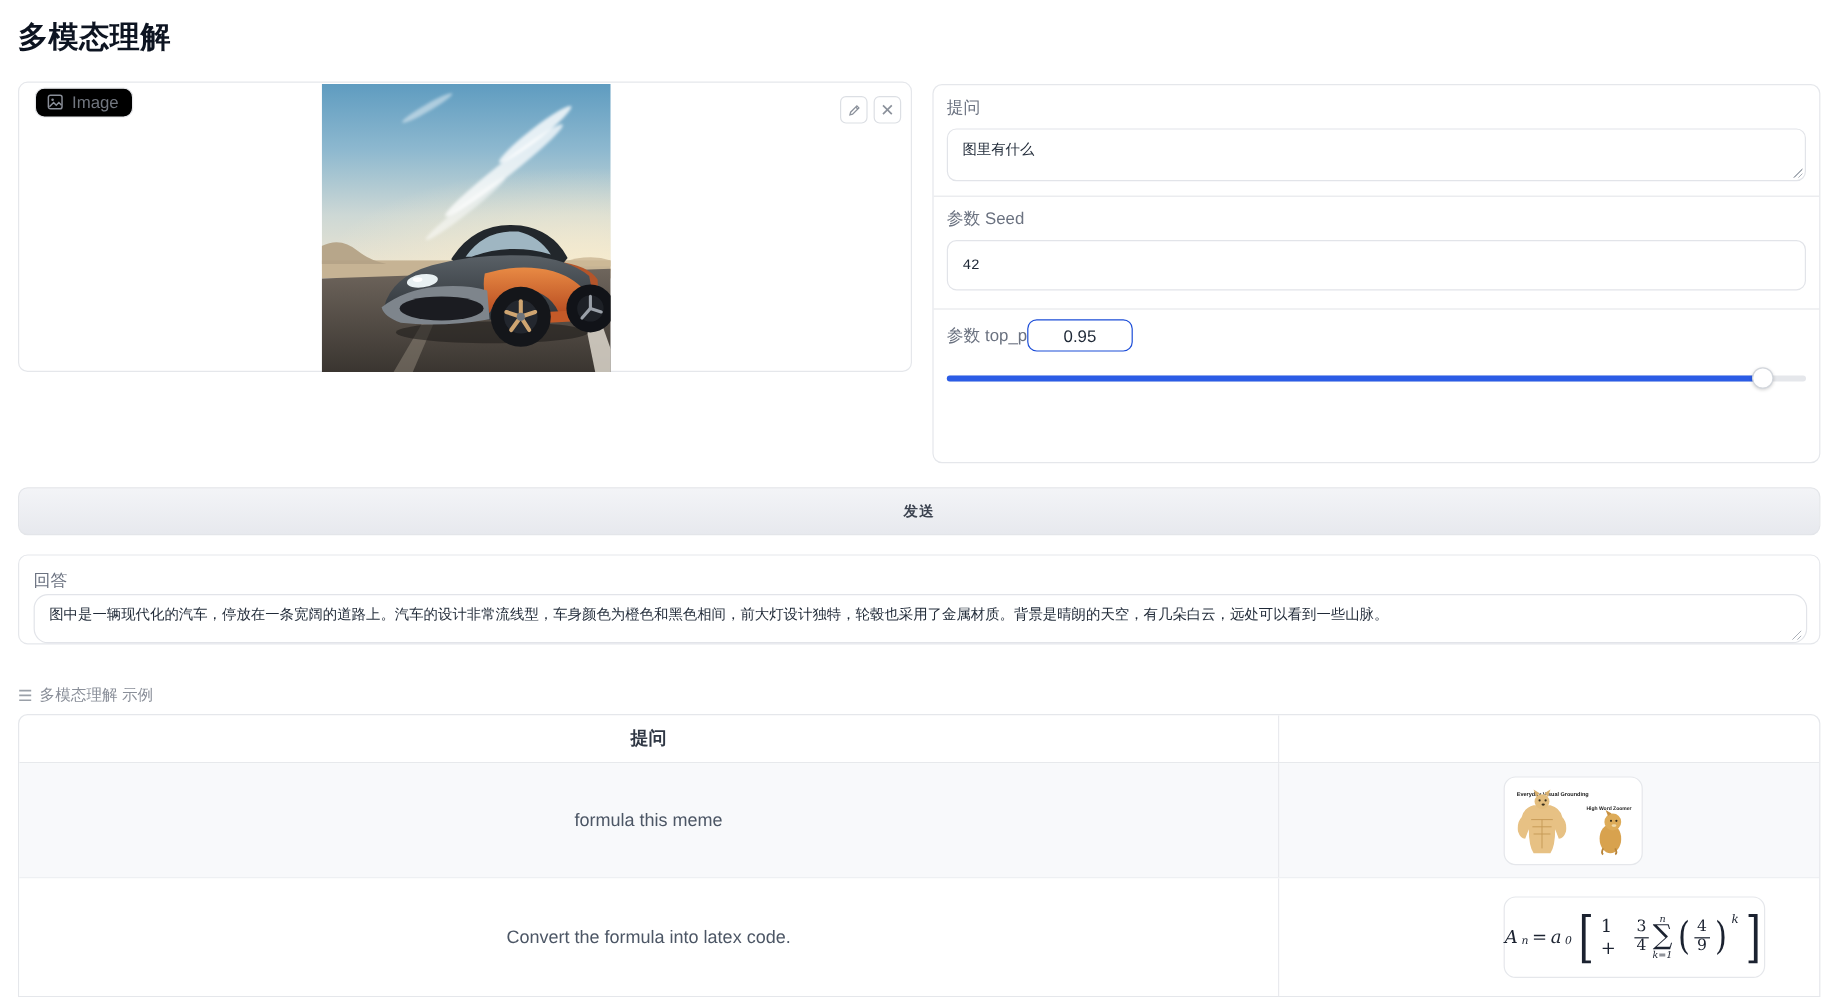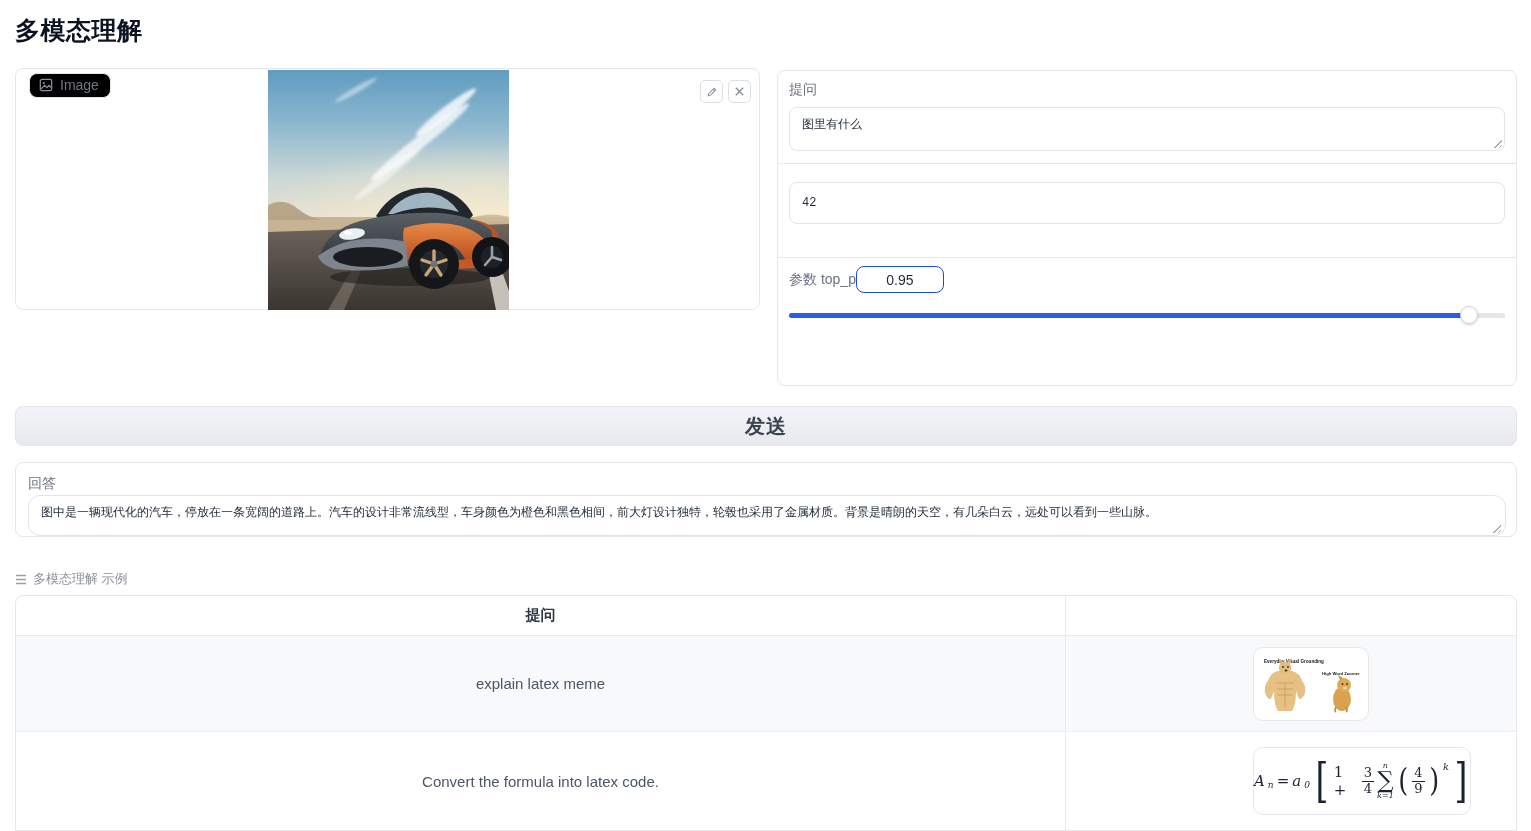--- a/index.html
+++ b/index.html
@@ -45,21 +45,21 @@
     text-align:center; font-size:14px; color:#1f2937; font-family:inherit; outline:none; }
   .slider { position:relative; margin-top:13px; height:18px; cursor:pointer; }
   .slider .track { position:absolute; left:0; right:0; top:7px; height:5px; border-radius:3px; background:#e5e7eb; }
   .slider .fill  { position:absolute; left:0; top:7px; height:5px; border-radius:3px; background:var(--accent,#2b5ce6); }
   .slider .thumb { position:absolute; top:0; width:18px; height:18px; border-radius:50%; background:#fff;
     border:1px solid #d2d6dc; box-shadow:0 1px 3px rgba(0,0,0,.18); }
 
   
   .send-btn { position:absolute; left:15px; top:406px; width:1502px; height:40px;
     border:1px solid #e3e5e9; border-radius:8px; background:linear-gradient(#f3f4f7,#e7e9ee);
-    font-size:20px; font-weight:700; color:#3c4350; font-family:inherit; cursor:pointer; letter-spacing:1px; }
+    font-size:12px; font-weight:700; color:#3c4350; font-family:inherit; cursor:pointer; letter-spacing:1px; }
 
   
   .answer-panel { position:absolute; left:15px; top:462px; width:1502px; height:75px;
     border:1px solid #e5e7eb; border-radius:8px; background:#fff; padding:12px; }
   .answer-box { margin-top:2px; height:41px; width:1478px; resize:none; white-space:nowrap; overflow:hidden;border-radius:12px; }
 
   
   .examples-label { position:absolute; left:15px; top:570px; display:flex; align-items:center; gap:6px;
     font-size:13px; color:#8a8f99; }
   .examples-table { position:absolute; left:15px; top:595px; width:1502px; height:236px;
@@ -204,20 +204,21 @@
 
     <div class="sec sec-q">
       <div class="field-label">提问</div>
       <span class="rel" style="display:block;">
         <textarea class="textbox q-box" spellcheck="false" style="">图里有什么</textarea>
         <span class="resize-corner"></span>
       </span>
     </div>
 
     <div class="sec sec-seed">
+      <div class="field-label">参数 Seed</div>
       <input class="textbox seed-box" value="42" style="">
     </div>
 
     <div class="sec sec-slider">
       <div class="param-row">
         <div class="field-label">参数 top_p</div>
         <input class="num-input" value="0.95" style="">
       </div>
       <div class="slider">
         <div class="track"></div>
@@ -248,21 +249,21 @@
   <div class="examples-table">
     <div class="tbl-row tbl-header">
       <div class="cell-q">
         <span class="header-text">提问</span>
       </div>
       <div class="cell-img"></div>
     </div>
 
     <div class="tbl-row ex-row1">
       <div class="cell-q">
-        <span class="ex-q-text">explain latex meme</span>
+        <span class="ex-q-text">formula this meme</span>
       </div>
       <div class="cell-img">
         <div class="ex-card meme-card">
           <svg width="110" height="70" viewBox="0 0 110 70">
             <text x="8" y="14" font-size="4.6" font-weight="bold" fill="#1a1a1a" font-family="Liberation Sans, sans-serif">Everyday Visual Grounding</text>
             <text x="66" y="26" font-size="4.2" font-weight="bold" fill="#1a1a1a" font-family="Liberation Sans, sans-serif">High Word Zoomer</text>
 
             <g>
               <path d="M12,32 Q14,24 22,22 L36,22 Q44,24 46,32 Q50,36 49,44 Q47,50 43,50 L40,42 Q40,56 36,62 L22,62 Q18,56 18,42 L15,50 Q11,50 9,44 Q8,36 12,32 Z" fill="#e7c184"></path>
               <path d="M20,34 H38 M21,40 H37 M22,46 H36 M29,34 V58" stroke="#c79a56" stroke-width="0.8" fill="none"></path>

